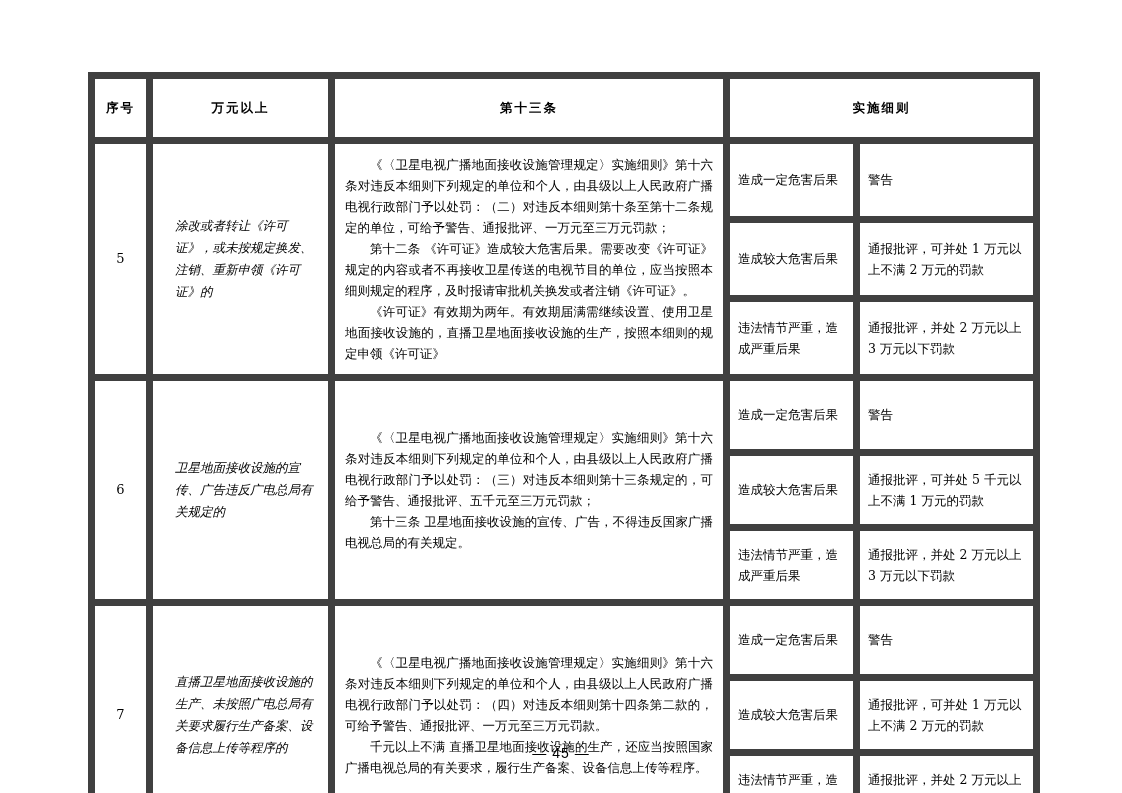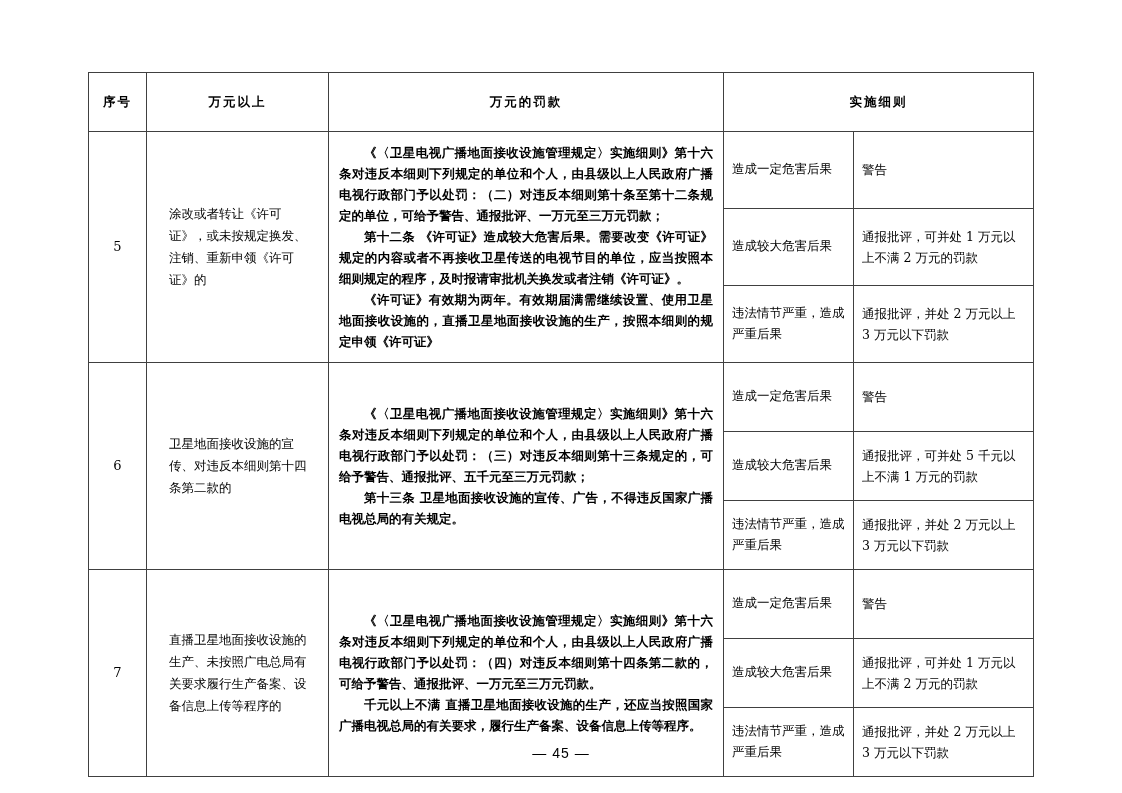--- a/index.html
+++ b/index.html
@@ -22,21 +22,21 @@
   }
   .doc-table {
     position: absolute;
     left: 88px;
     top: 72px;
     width: 945px;
     border-collapse: collapse;
     table-layout: fixed;
   }
   .doc-table td, .doc-table th {
-    border: 1px solid #404040;
+    border: 7px solid #404040;
     padding: 6px 8px;
     vertical-align: middle;
     font-family: "DejaVu Serif", serif;
     font-size: 12.5px;
     line-height: 1.55;
     color: #000;
   }
   thead th {
     text-align: center;
     font-weight: bold;
@@ -54,39 +54,38 @@
   td.cell-no {
     text-align: center;
     font-size: 13px;
     font-family: "DejaVu Serif", serif;
   }
   td.cell-act {
     font-size: 12.5px;
     line-height: 1.75;
     padding-left: 22px;
     padding-right: 10px;
+    font-style: italic;
   }
   td.cell-basis {
     font-size: 12.5px;
     line-height: 1.68;
     vertical-align: middle;
     padding: 10px 10px;
   }
   td.cell-basis p {
     margin: 0;
     text-indent: 2em;
     text-align: justify;
-    font-weight: bold;
   }
   td.cell-cond {
     font-size: 12.5px;
     line-height: 1.7;
     vertical-align: middle;
     padding-left: 8px;
-    font-family: Liberation Serif, serif;
   }
   td.cell-std {
     font-size: 12.5px;
     line-height: 1.7;
     vertical-align: middle;
     padding-left: 8px;
   }
   .row-tall td { height: 56px; }
   .page-number {
     position: absolute;
@@ -109,21 +108,21 @@
       <col class="col-no">
       <col class="col-act">
       <col class="col-basis">
       <col class="col-cond">
       <col class="col-std">
     </colgroup>
     <thead>
       <tr>
         <th>序号</th>
         <th>万元以上</th>
-        <th>万元的罚款</th>
+        <th>第十三条</th>
         <th colspan="2">实施细则</th>
       </tr>
     </thead>
     <tbody>
 
       <tr class="row-tall">
         <td class="cell-no" rowspan="3">5</td>
         <td class="cell-act" rowspan="3">涂改或者转让《许可证》，或未按规定换发、注销、重新申领《许可证》的</td>
         <td class="cell-basis" rowspan="3">
           <p>《〈卫星电视广播地面接收设施管理规定〉实施细则》第十六条对违反本细则下列规定的单位和个人，由县级以上人民政府广播电视行政部门予以处罚：（二）对违反本细则第十条至第十二条规定的单位，可给予警告、通报批评、一万元至三万元罚款；</p>
@@ -137,21 +136,21 @@
         <td class="cell-cond">造成较大危害后果</td>
         <td class="cell-std">通报批评，可并处 1 万元以上不满 2 万元的罚款</td>
       </tr>
       <tr class="row-tall">
         <td class="cell-cond">违法情节严重，造成严重后果</td>
         <td class="cell-std">通报批评，并处 2 万元以上 3 万元以下罚款</td>
       </tr>
 
       <tr class="row-tall">
         <td class="cell-no" rowspan="3">6</td>
-        <td class="cell-act" rowspan="3">卫星地面接收设施的宣传、对违反本细则第十四条第二款的</td>
+        <td class="cell-act" rowspan="3">卫星地面接收设施的宣传、广告违反广电总局有关规定的</td>
         <td class="cell-basis" rowspan="3">
           <p>《〈卫星电视广播地面接收设施管理规定〉实施细则》第十六条对违反本细则下列规定的单位和个人，由县级以上人民政府广播电视行政部门予以处罚：（三）对违反本细则第十三条规定的，可给予警告、通报批评、五千元至三万元罚款；</p>
           <p>第十三条 卫星地面接收设施的宣传、广告，不得违反国家广播电视总局的有关规定。</p>
         </td>
         <td class="cell-cond">造成一定危害后果</td>
         <td class="cell-std">警告</td>
       </tr>
       <tr class="row-tall">
         <td class="cell-cond">造成较大危害后果</td>
         <td class="cell-std">通报批评，可并处 5 千元以上不满 1 万元的罚款</td>

